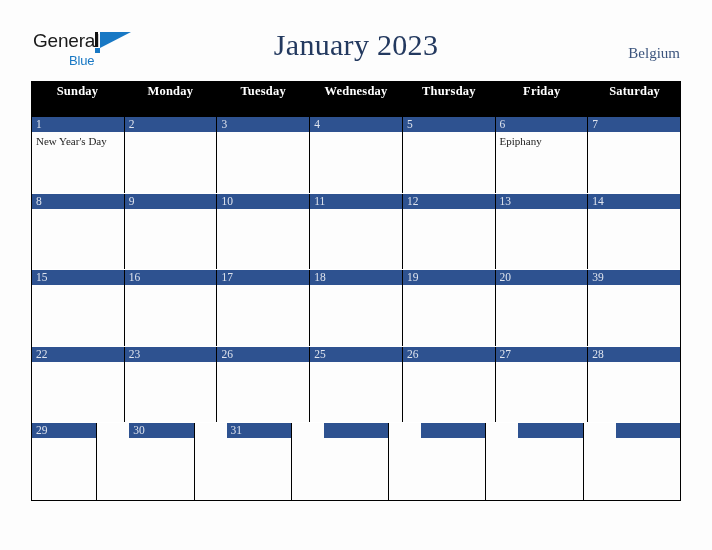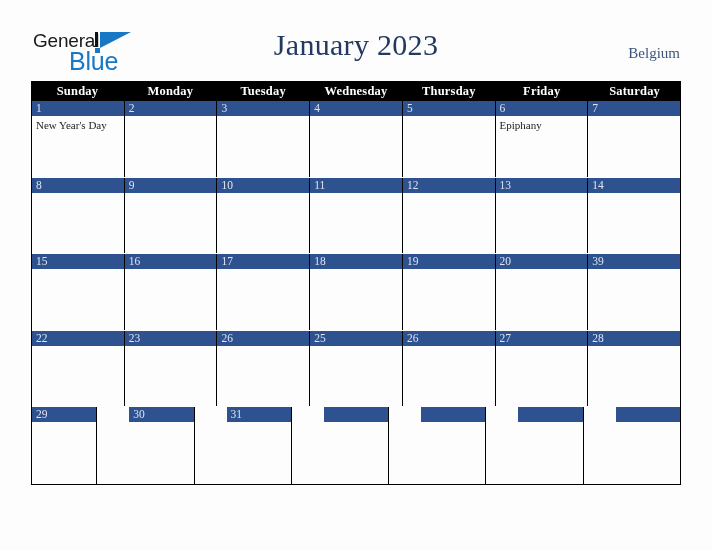--- a/index.html
+++ b/index.html
@@ -43,21 +43,21 @@
     font-size: 19px;
     color: #1a1a1a;
     letter-spacing: -0.2px;
     line-height: 22px;
   }
   .logo-blue {
     position: absolute;
     left: 36px;
     top: 20px;
     font-family: "Liberation Sans", "DejaVu Sans", sans-serif;
-    font-size: 25px;
+    font-size: 13px;
     color: #1878c4;
     letter-spacing: -0.2px;
     line-height: 22px;
   }
   .logo-mark {
     position: absolute;
     left: 62px;
     top: 2px;
     width: 36px;
     height: 22px;
@@ -113,21 +113,21 @@
   
   .calendar {
     position: absolute;
     left: 31px;
     top: 81px;
     width: 650px;
   }
   .weekdays {
     display: flex;
     width: 650px;
-    height: 20px;
+    height: 36px;
     background: #000000;
   }
   .weekday {
     flex: 1 1 0;
     color: #ffffff;
     font-family: "Liberation Serif", "DejaVu Serif", serif;
     font-size: 12.5px;
     font-weight: bold;
     text-align: center;
     line-height: 20px;

